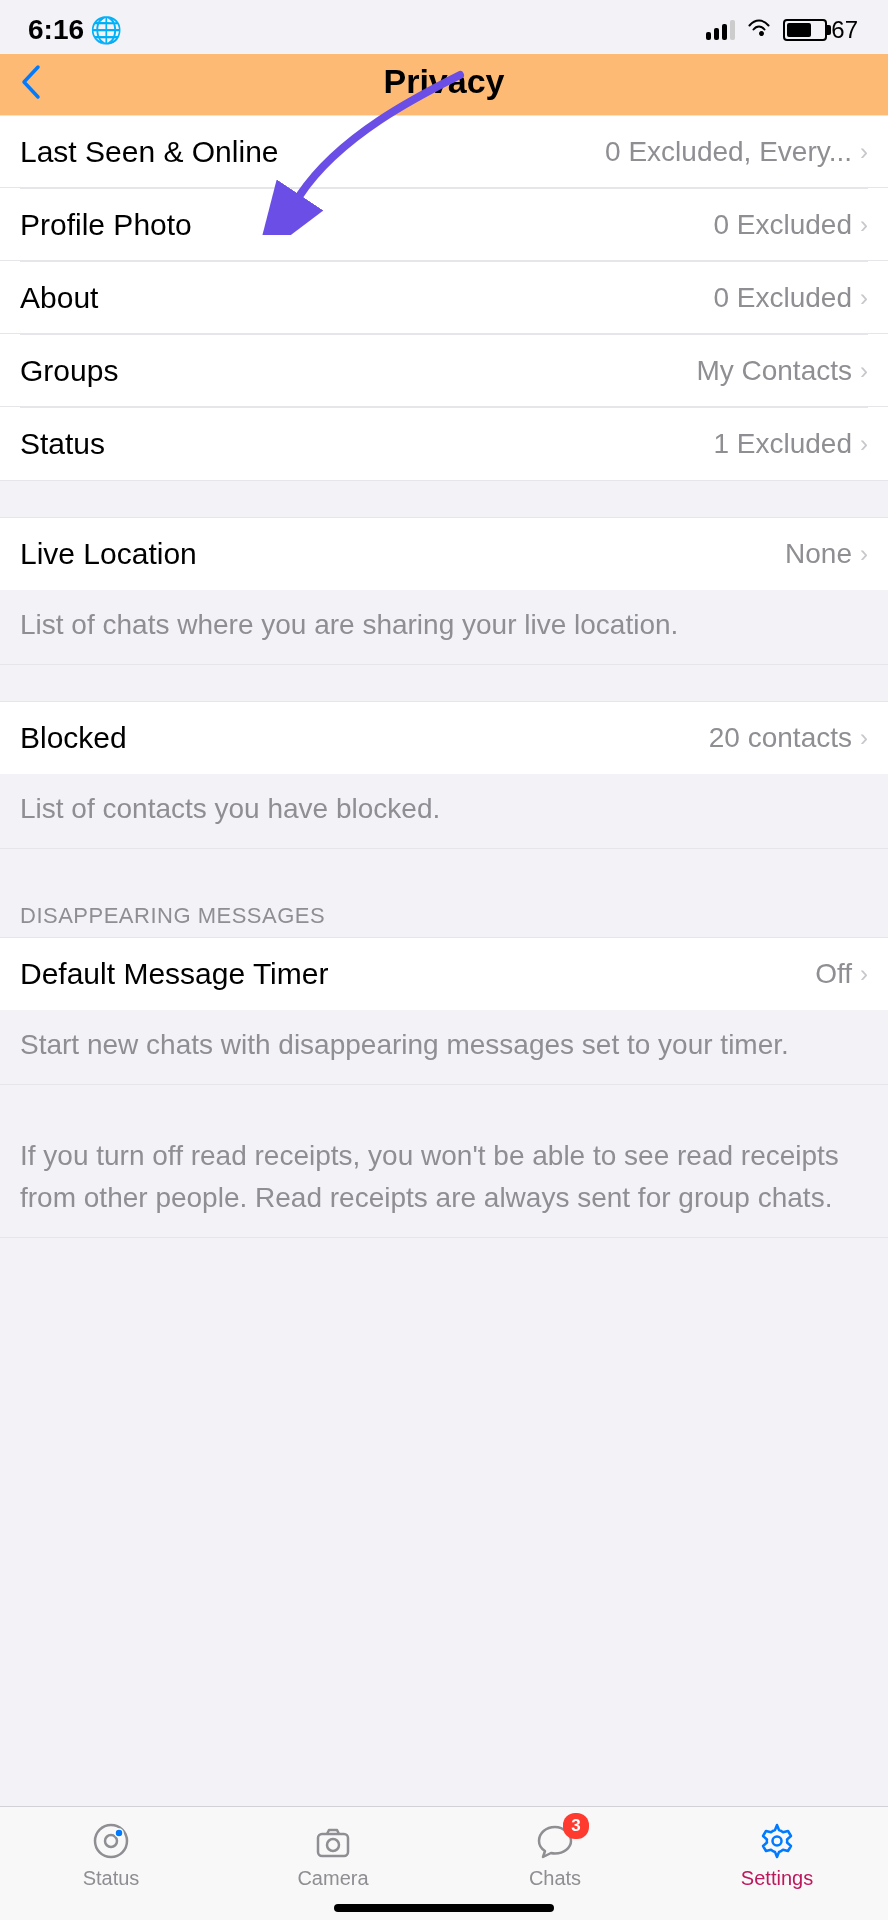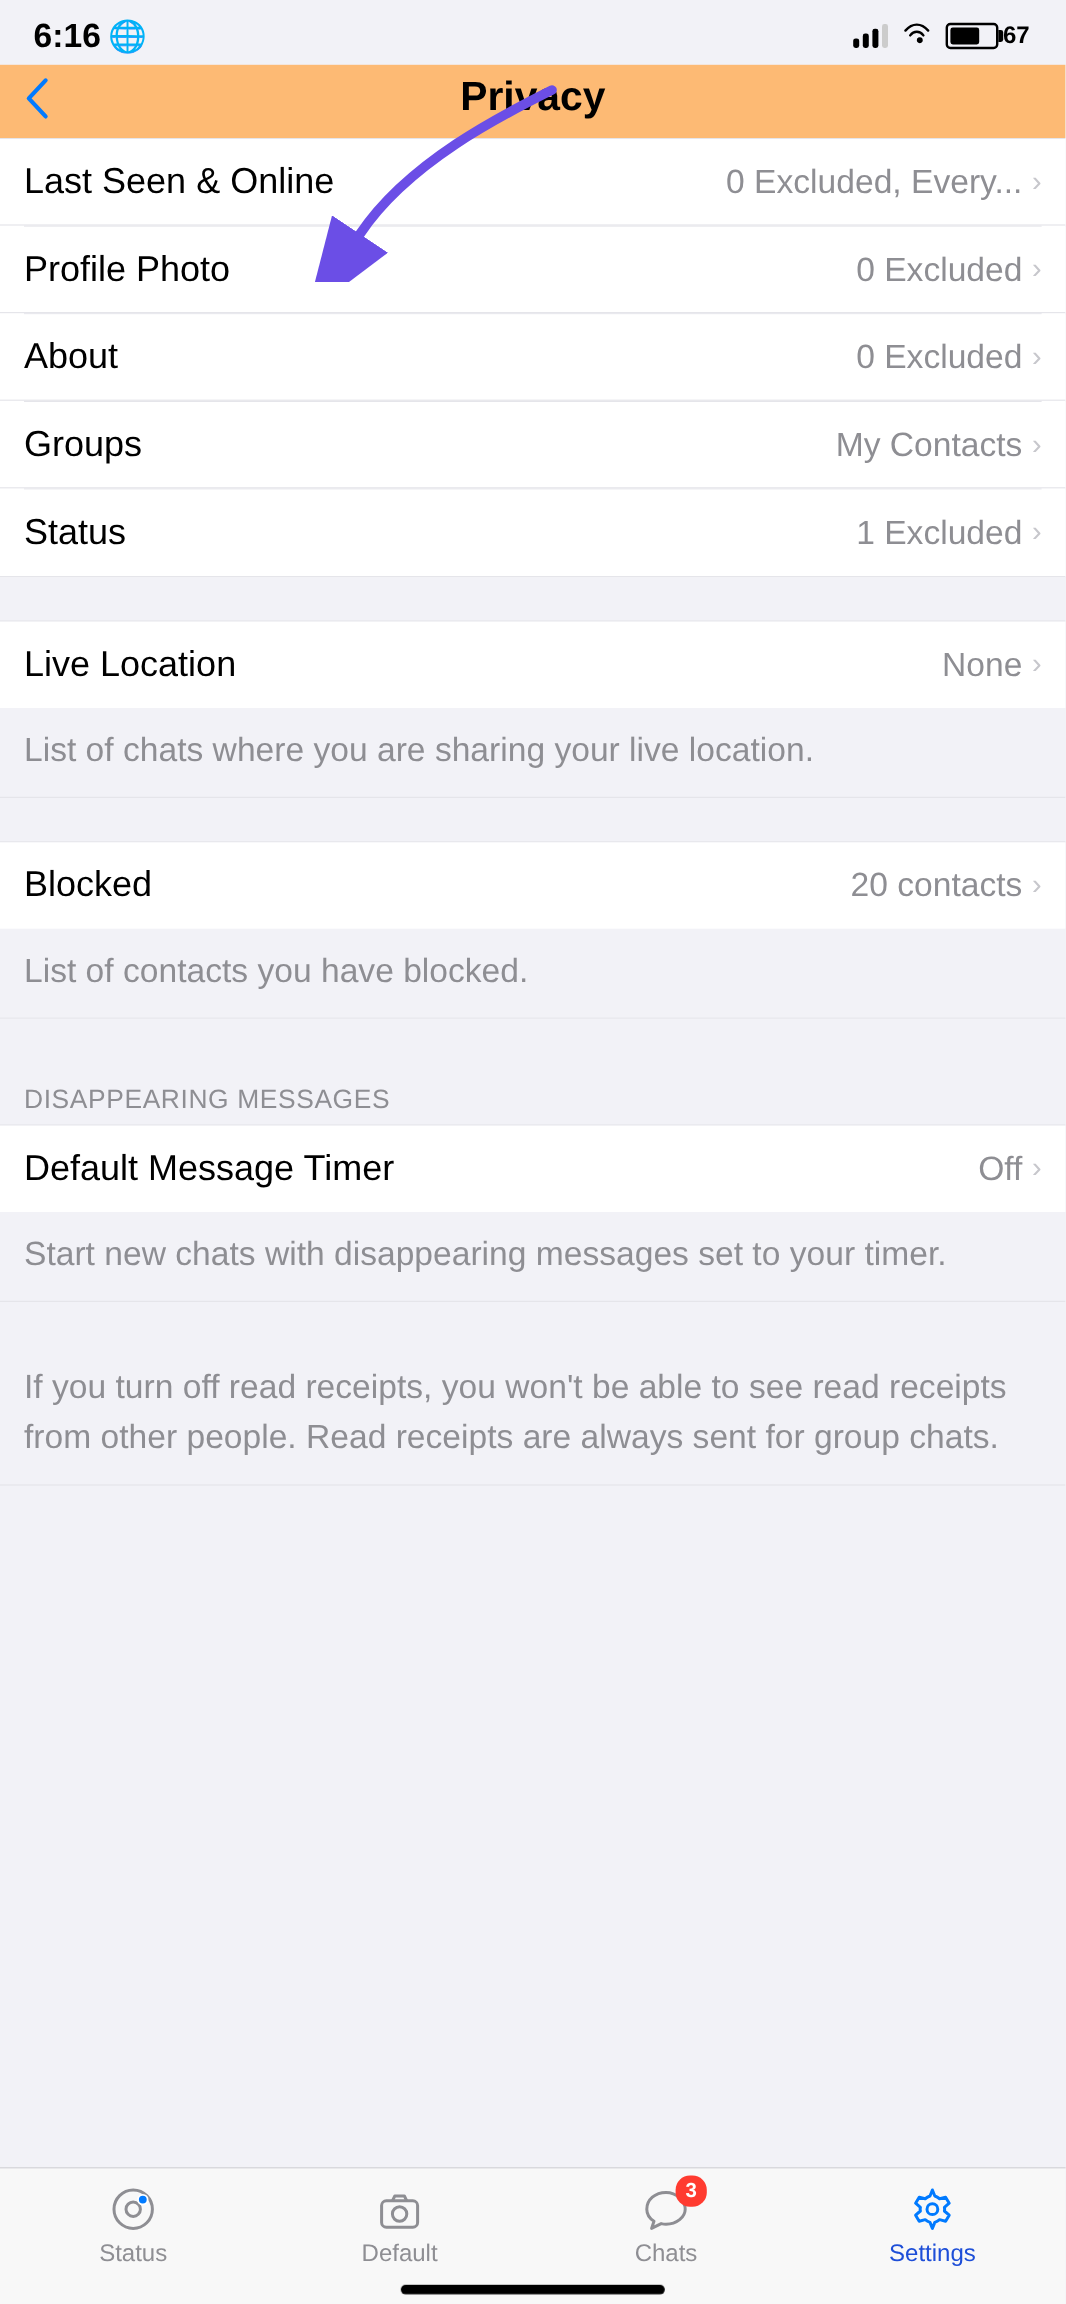--- a/index.html
+++ b/index.html
@@ -181,21 +181,21 @@
       position: relative;
       display: flex;
       align-items: center;
       justify-content: center;
     }
     .tab-label {
       font-size: 20px;
       color: #8e8e93;
     }
     .tab-label.active {
-      color: #1d4ed8;
+      color: #be185d;
     }
     .tab-badge {
       position: absolute;
       top: -8px;
       right: -14px;
       background: #ff3b30;
       color: #fff;
       border-radius: 12px;
       font-size: 17px;
       font-weight: 600;
@@ -248,21 +248,21 @@
         <path d="M8.5 11.5 C10 9.5 12 8.5 14 8.5 C16 8.5 18 9.5 19.5 11.5" stroke="#000" stroke-width="2" fill="none" stroke-linecap="round"></path>
         <path d="M4.5 7.5 C7.5 4 10.5 2.5 14 2.5 C17.5 2.5 20.5 4 23.5 7.5" stroke="#000" stroke-width="2" fill="none" stroke-linecap="round"></path>
       </svg>
     </div>
 
     <div style="display:flex;align-items:center;gap:4px;">
       <div style="border:2px solid #000;border-radius:4px;width:44px;height:22px;position:relative;padding:2px;">
         <div style="background:#000;width:67%;height:100%;border-radius:2px;"></div>
         <div style="position:absolute;right:-6px;top:50%;transform:translateY(-50%);width:4px;height:10px;background:#000;border-radius:0 2px 2px 0;"></div>
       </div>
-      <span style="font-size:20px;font-weight:700;">67</span>
+      <span style="font-size:24px;font-weight:400;">67</span>
     </div>
   </div>
 </div>
 
 <div class="nav-header">
   <div class="nav-back" style="color:#007AFF;">
     <svg width="22" height="38" viewBox="0 0 22 38" fill="none">
       <path d="M18 4 L4 19 L18 34" stroke="#007AFF" stroke-width="3.5" stroke-linecap="round" stroke-linejoin="round"></path>
     </svg>
   </div>
@@ -402,21 +402,21 @@
 
 
   <div class="tab-item">
     <div class="tab-icon-wrap">
       <svg width="40" height="40" viewBox="0 0 40 40" fill="none">
         <rect x="5" y="13" width="30" height="22" rx="4" stroke="#8e8e93" stroke-width="2.5" fill="none"></rect>
         <circle cx="20" cy="24" r="6" stroke="#8e8e93" stroke-width="2.5" fill="none"></circle>
         <path d="M14 13 L16 9 L24 9 L26 13" stroke="#8e8e93" stroke-width="2.5" fill="none" stroke-linejoin="round"></path>
       </svg>
     </div>
-    <span class="tab-label">Default</span>
+    <span class="tab-label">Camera</span>
   </div>
 
   <div class="tab-item">
     <div class="tab-icon-wrap">
       <svg width="40" height="40" viewBox="0 0 40 40" fill="none">
         <path d="M20 6 C11 6 4 12 4 20 C4 24 6 27.5 10 30 L8 36 L16 32 C17.3 32.3 18.6 32.5 20 32.5 C29 32.5 36 26.5 36 20 C36 13.5 29 6 20 6Z" stroke="#8e8e93" stroke-width="2.5" fill="none" stroke-linejoin="round"></path>
       </svg>
       <div class="tab-badge">3</div>
     </div>
     <span class="tab-label">Chats</span>

